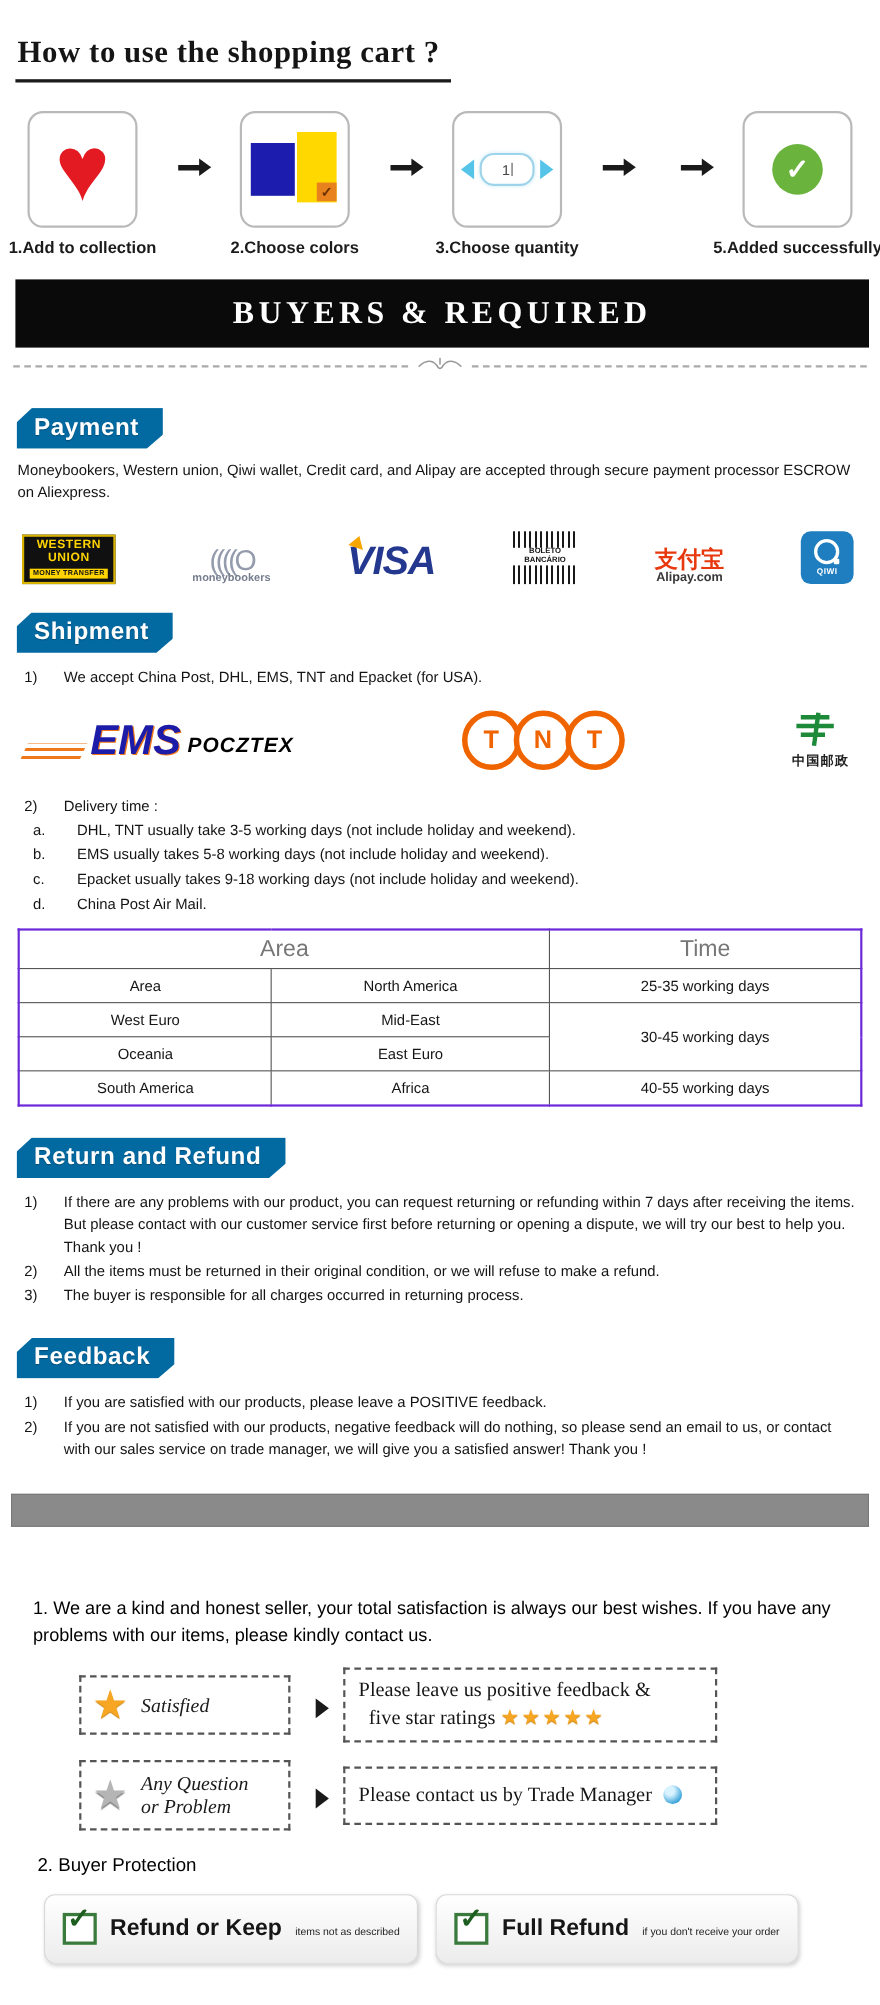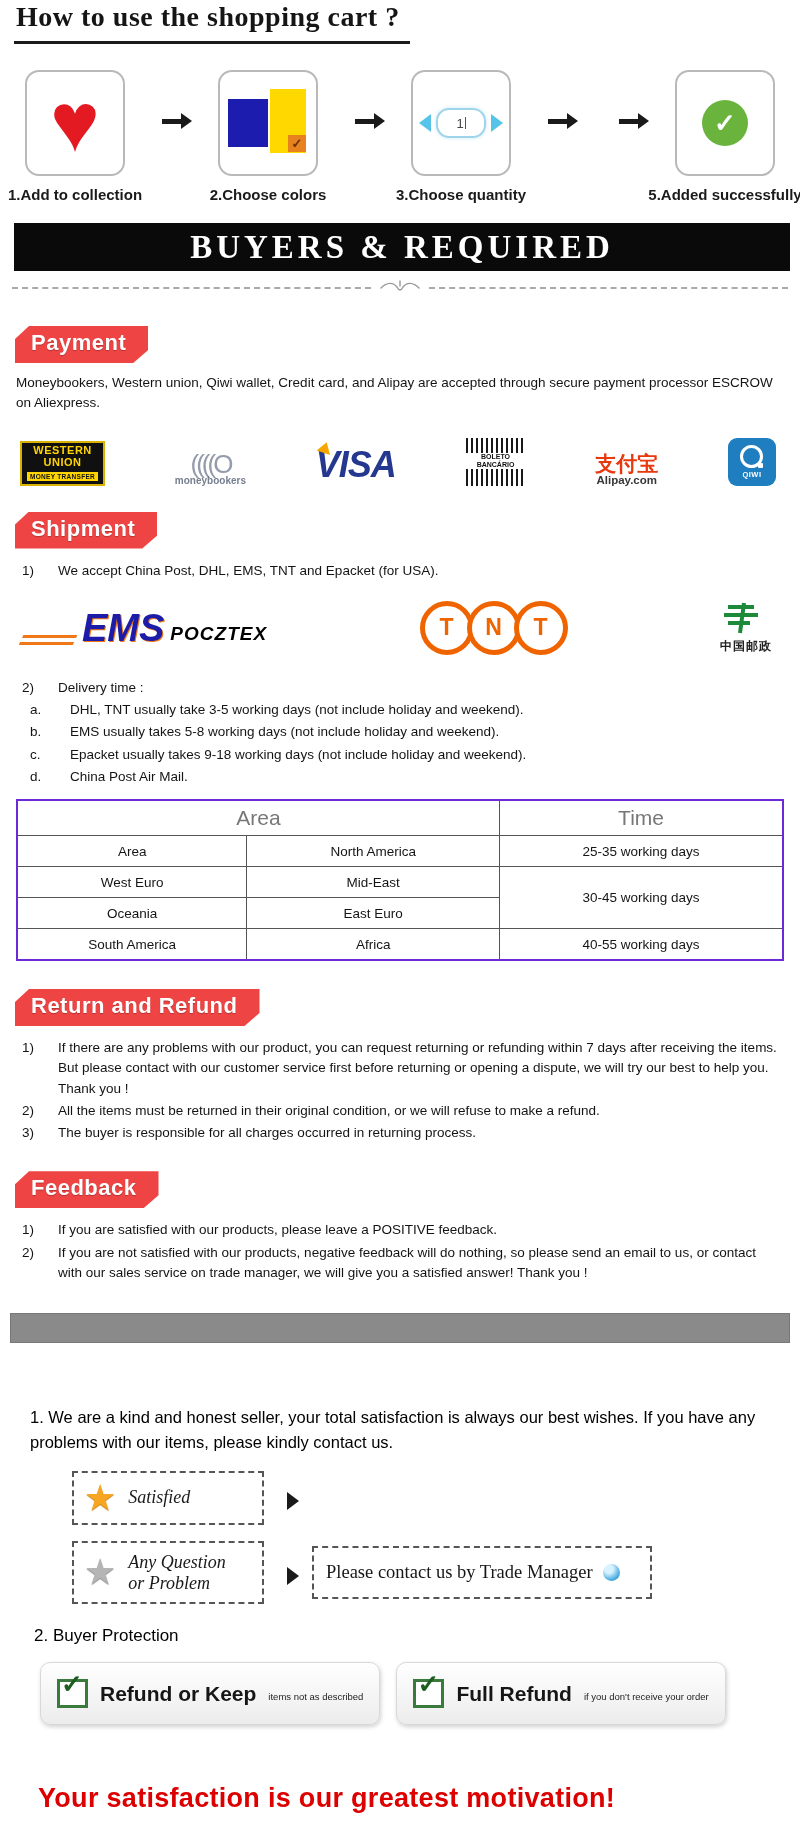--- a/index.html
+++ b/index.html
@@ -1,19 +1,19 @@
 <!DOCTYPE html>
 <html><head>
 <meta charset="utf-8">
 <style>
   html,body{margin:0;padding:0;background:#fff;}
   .page{width:800px;margin:0 auto;background:#fff;font-family:"Liberation Sans",sans-serif;color:#111;overflow:hidden;position:relative;}
 
   
-  .title-wrap{margin:1px 0 0 14px;}
+  .title-wrap{margin:32px 0 0 14px;}
   .page-title{display:inline-block;font-family:"Liberation Serif",serif;font-size:28px;font-weight:700;color:#151515;border-bottom:3px solid #1b1b1b;padding:0 10px 8px 2px;letter-spacing:.5px;}
 
   
   .steps{display:flex;align-items:flex-start;padding:26px 14px 0 14px;}
   .step{width:122px;display:flex;flex-direction:column;align-items:center;}
   .step-card{width:96px;height:102px;border:2px solid #b9b9b9;border-radius:14px;background:#fff;display:flex;align-items:center;justify-content:center;}
   .step-label{margin-top:10px;font-size:15px;font-weight:700;white-space:nowrap;color:#1b1b1b;}
   .flow-arrow{flex:1;height:102px;display:flex;align-items:center;justify-content:center;}
   .arr{position:relative;width:20px;height:5px;background:#1a1a1a;}
   .arr::after{content:"";position:absolute;right:-10px;top:-6px;border-left:11px solid #1a1a1a;border-top:8px solid transparent;border-bottom:8px solid transparent;}
@@ -25,27 +25,27 @@
   .sw-check{position:absolute;left:60px;top:48px;width:18px;height:17px;background:#e8821e;color:#6d3200;font-size:13px;font-weight:700;display:flex;align-items:center;justify-content:center;}
   .qty{display:flex;align-items:center;gap:5px;}
   .tri-l{width:0;height:0;border-top:9px solid transparent;border-bottom:9px solid transparent;border-right:12px solid #55c4e8;}
   .tri-r{width:0;height:0;border-top:9px solid transparent;border-bottom:9px solid transparent;border-left:12px solid #55c4e8;}
   .qty-box{width:46px;height:26px;border:2px solid #9ed4ea;border-radius:13px;box-shadow:0 0 4px #cdeaf5;display:flex;align-items:center;justify-content:center;font-size:13px;color:#444;gap:1px;}
   .caret{width:1px;height:12px;background:#555;}
   .cart-circle{width:66px;height:66px;border-radius:50%;background:#e61e28;display:flex;align-items:center;justify-content:center;}
   .ok-circle{width:46px;height:46px;border-radius:50%;background:#6ab43e;display:flex;align-items:center;justify-content:center;color:#fff;font-size:26px;font-weight:700;}
 
   
-  .black-banner{margin:20px 10px 0 14px;height:48px;background:#0a0a0a;color:#fff;display:flex;align-items:center;justify-content:center;font-family:"Liberation Serif",serif;font-size:33px;font-weight:700;letter-spacing:4px;}
+  .black-banner{margin:20px 10px 0 14px;height:62px;background:#0a0a0a;color:#fff;display:flex;align-items:center;justify-content:center;font-family:"Liberation Serif",serif;font-size:29px;font-weight:700;letter-spacing:4px;}
   .divider{display:flex;align-items:center;margin:8px 12px 0 12px;color:#9a9a9a;}
   .divider .dash{flex:1;border-top:2px dashed #aaa;}
   .divider .orn{margin:0 8px;font-size:13px;color:#999;letter-spacing:-2px;}
 
   
-  .badge{display:inline-block;background:#ef4444;color:#fff;font-size:22px;font-weight:700;padding:4px 22px 7px 16px;margin-left:15px;letter-spacing:.5px;clip-path:polygon(14px 0,100% 0,100% calc(100% - 13px),calc(100% - 15px) 100%,0 100%,0 13px);text-shadow:0 1px 1px rgba(0,0,0,.25);}
+  .badge{display:inline-block;background:#0369a1;color:#fff;font-size:22px;font-weight:700;padding:4px 22px 7px 16px;margin-left:15px;letter-spacing:.5px;clip-path:polygon(14px 0,100% 0,100% calc(100% - 13px),calc(100% - 15px) 100%,0 100%,0 13px);text-shadow:0 1px 1px rgba(0,0,0,.25);}
   .para{font-size:13.5px;line-height:1.5;margin:10px 16px 0 16px;color:#141414;}
   .nlist{margin:8px 16px 0 16px;}
   .nitem{display:flex;font-size:13.5px;line-height:1.5;color:#141414;margin-top:2px;}
   .nprefix{flex:none;width:36px;padding-left:6px;}
   .nprefix.alpha{width:40px;padding-left:14px;}
   .ntext{flex:1;padding-right:4px;}
 
   
   .pay-logos{display:flex;align-items:flex-end;justify-content:space-between;margin:16px 24px 0 20px;height:56px;}
   .wu{background:#101010;border:2px solid #d7b200;padding:2px 5px 3px 5px;text-align:center;}
@@ -341,20 +341,25 @@
 
   <div>
     <p class="note1">1. We are a kind and honest seller, your total satisfaction is always our best wishes. If you have any problems with our items, please kindly contact us.</p>
 
     <div class="prow">
       <div class="pbox pbox-left">
         <span class="face-star happy">★</span>
         <span class="script">Satisfied</span>
       </div>
       <span class="parrow"><span class="arr"></span></span>
+      <div class="pbox pbox-right">
+        <span>Please leave us positive feedback &amp;</span><br>
+        &nbsp;&nbsp;<span>five star ratings</span>
+        <span class="mini-stars">★★★★★</span>
+      </div>
     </div>
 
     <div class="prow">
       <div class="pbox pbox-left">
         <span class="face-star sad">★</span>
         <span class="script">
           <span>Any Question</span><br>
           <span>or Problem</span>
         </span>
       </div>

